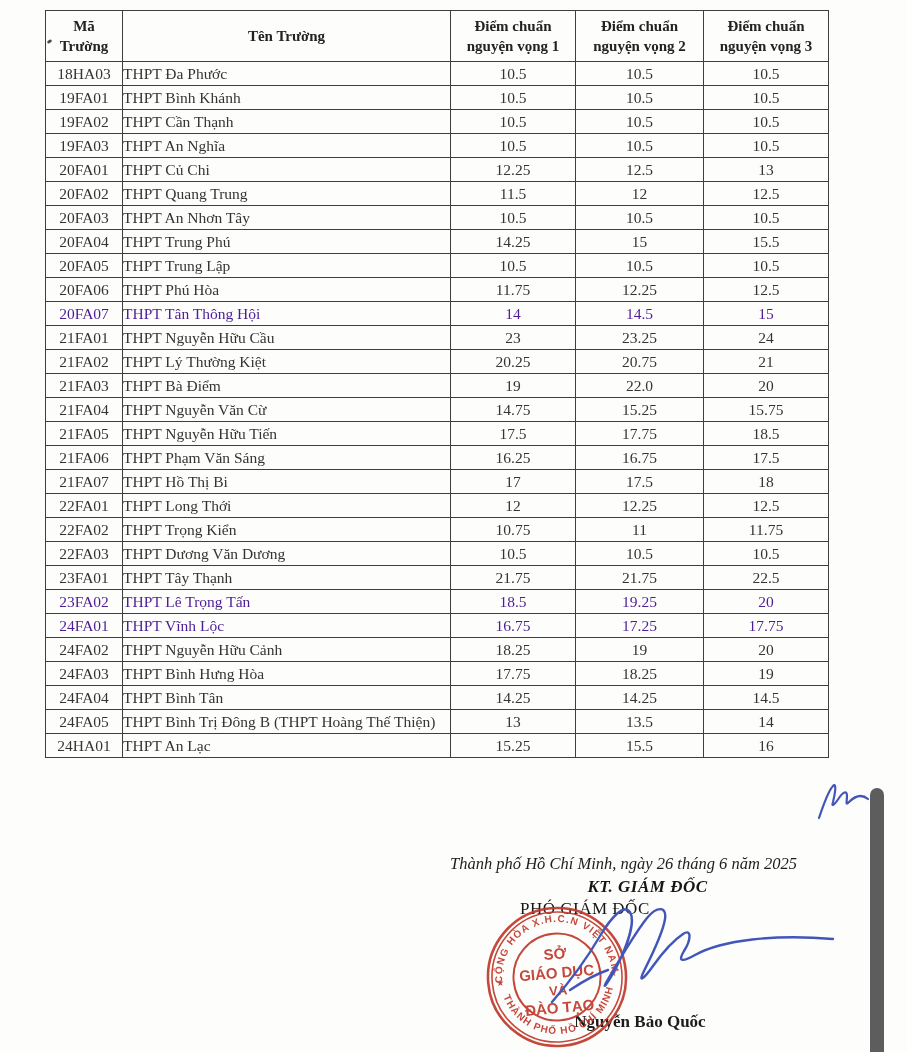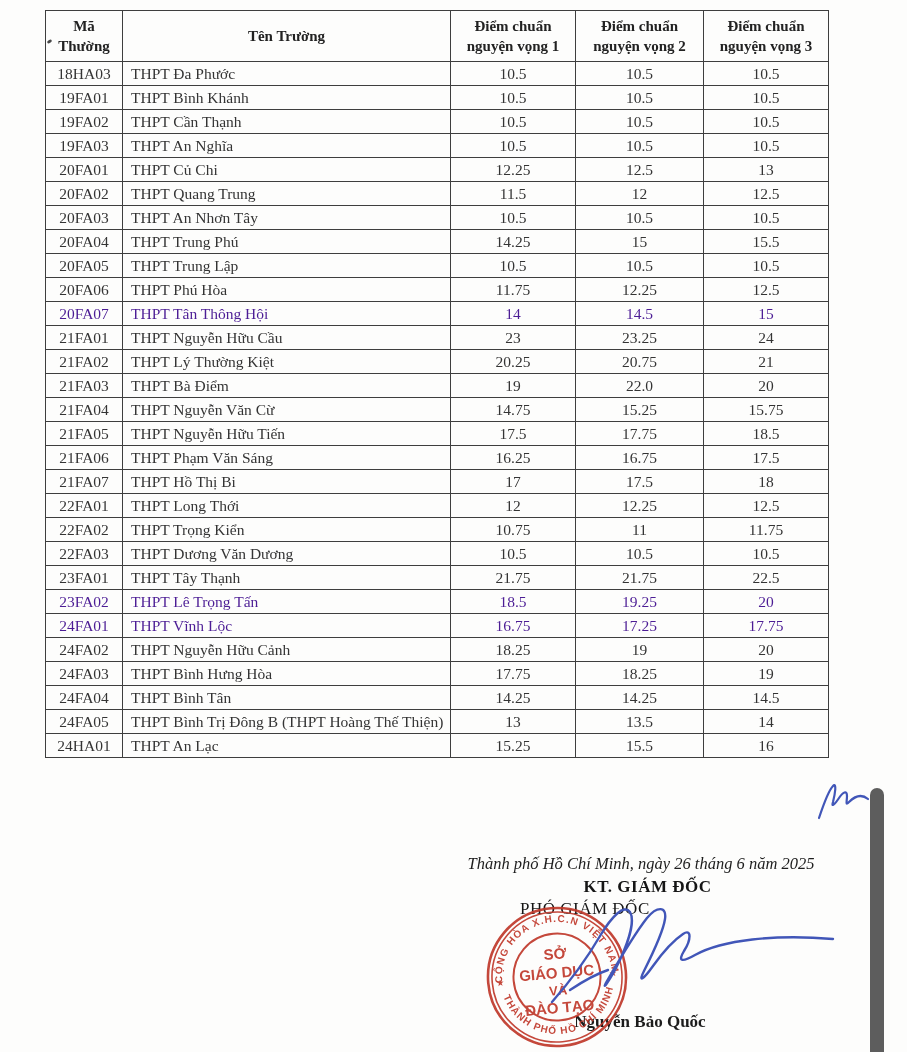--- a/index.html
+++ b/index.html
@@ -23,32 +23,33 @@
     border:1.6px solid #3e3e3e;
   }
   .scores-table th{
     font-size:15px;font-weight:bold;color:#222;
     text-align:center;line-height:1.35;height:48px;padding:1px 2px;
   }
   .scores-table td{
     font-size:15.5px;color:#343434;text-align:center;
     height:23px;padding:0 4px;line-height:1.15;
   }
-  .scores-table td.name-col{text-align:left;padding-left:8px;}
+  .scores-table td.name-col{text-align:left;padding-left:0;}
   .scores-table tr.light td{color:#4c1d95;}
   
   .date-line{
     position:absolute;left:450px;top:854px;width:382px;
-    text-align:center;font-style:italic;font-size:16.5px;color:#1d1d1d;
+    text-align:left;font-style:italic;font-size:16.5px;color:#1d1d1d;
     white-space:nowrap;
   }
   .signer-title-1{
     position:absolute;left:520px;top:877px;width:255px;
     text-align:center;font-weight:bold;font-size:17px;color:#161616;
     letter-spacing:.5px;
+    font-style:italic;
   }
   .signer-title-2{
     position:absolute;left:520px;top:899px;width:255px;
     text-align:left;font-weight:normal;font-size:17px;color:#161616;
     letter-spacing:.5px;
   }
   .signer-name{
     position:absolute;left:510px;top:1012px;width:260px;
     text-align:center;font-weight:bold;font-size:17px;color:#1c1c1c;
   }
@@ -79,21 +80,21 @@
 <table class="scores-table">
   <colgroup>
     <col class="c-code">
       <col class="c-name">
       <col class="c-nv1">
       <col class="c-nv2">
       <col class="c-nv3">
   </colgroup>
   <thead>
     <tr>
-      <th>Mã Thường</th>
+      <th>Mã Trường</th>
       <th>Tên Trường</th>
       <th>Điểm chuẩn nguyện vọng 1</th>
       <th>Điểm chuẩn nguyện vọng 2</th>
       <th>Điểm chuẩn nguyện vọng 3</th>
     </tr>
   </thead>
   <tbody>
       <tr>
         <td>18HA03</td>
         <td class="name-col">THPT Đa Phước</td>

